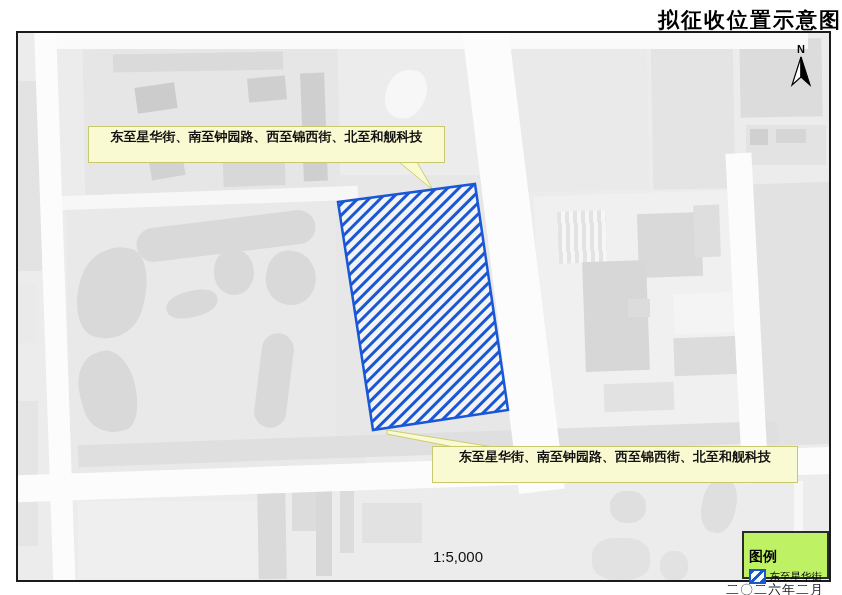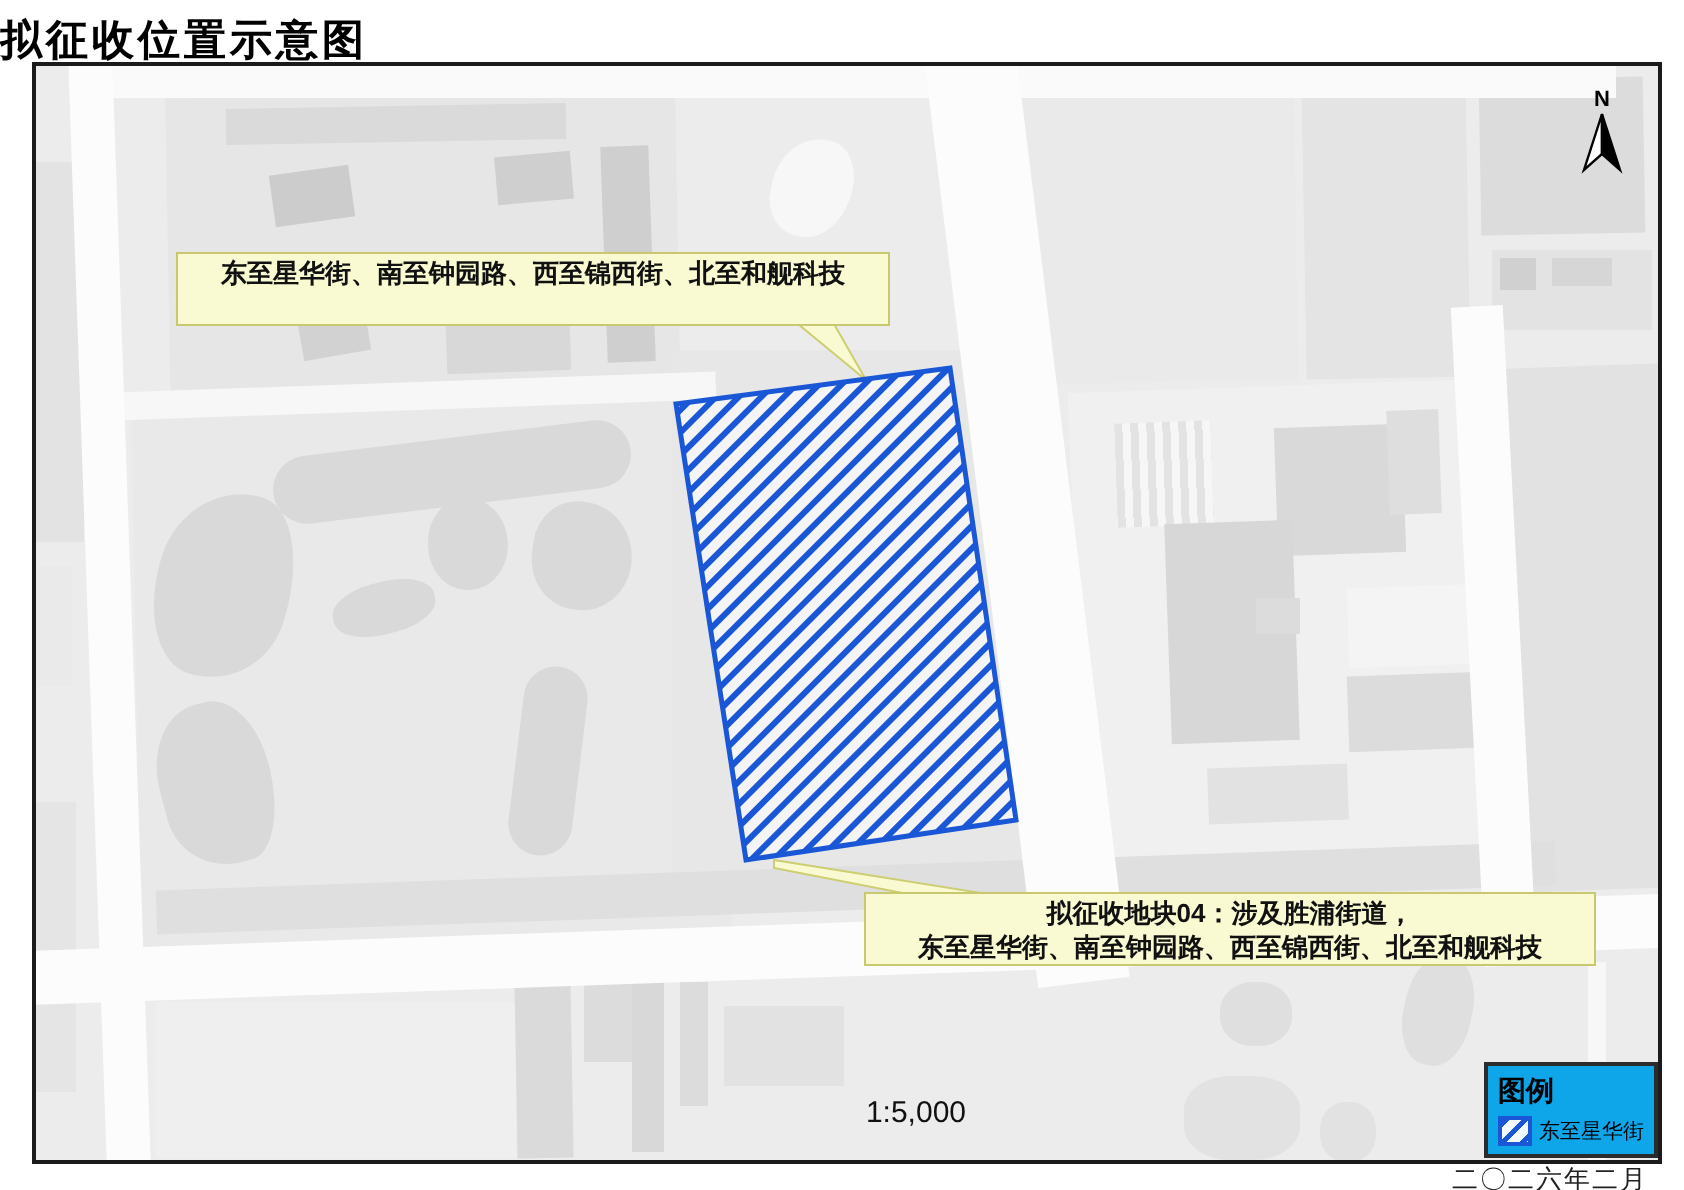--- a/index.html
+++ b/index.html
@@ -1,31 +1,31 @@
 <!DOCTYPE html>
 <html><head>
 <meta charset="utf-8">
 <style>
   html,body{margin:0;padding:0;background:#fff;}
   .page{position:relative;width:842px;height:595px;background:#fff;overflow:hidden;
         font-family:"Liberation Sans","DejaVu Sans",sans-serif;}
-  .title{position:absolute;top:6px;left:0;width:842px;text-align:left;
+  .title{position:absolute;top:6px;left:0;width:842px;text-align:right;
          font-size:21px;font-weight:600;letter-spacing:2px;color:#000;}
   .map-frame{position:absolute;left:16px;top:31px;width:811px;height:547px;
              border:2px solid #1b1b1b;background:#ececec;}
   .map-inner{position:absolute;inset:0;overflow:hidden;}
   .s{position:absolute;}
   .overlay{position:absolute;left:0;top:0;width:842px;height:595px;z-index:5;pointer-events:none;}
   .callout{position:absolute;z-index:6;background:#fafad2;border:1px solid #c8c86e;
            text-align:center;font-size:13px;font-weight:bold;line-height:17px;color:#111;
            padding:1px 2px;box-sizing:border-box;}
   .scale{position:absolute;left:383px;top:548px;width:100px;z-index:8;
          text-align:right;font-size:15px;color:#111;}
   .legend{position:absolute;left:742px;top:531px;width:87px;height:48px;z-index:8;
-          background:#0ea5e9;border:2px solid #2b2b2b;box-sizing:border-box;padding:4px 5px;}
+          background:#bef264;border:2px solid #2b2b2b;box-sizing:border-box;padding:15px 5px;}
   .legend-title{font-size:14px;font-weight:bold;color:#000;}
   .legend-row{display:flex;align-items:center;margin-top:3px;}
   .swatch{display:inline-block;width:34px;height:15px;border:2px solid #1a57d6;box-sizing:border-box;
           background:repeating-linear-gradient(135deg,#1a57d6 0 2.5px,rgba(255,255,255,.95) 2.5px 7px);}
   .legend-label{font-size:10.5px;color:#000;margin-left:4px;white-space:nowrap;}
   .date{position:absolute;right:18px;top:581px;z-index:8;font-size:13px;color:#222;
         font-family:"Liberation Serif","DejaVu Serif",serif;letter-spacing:1px;}
 </style>
 </head>
 <body>
@@ -118,21 +118,20 @@
       <polygon points="801,57 792,85 801,77" fill="#ffffff" stroke="#000" stroke-width="1.2"></polygon>
       <polygon points="801,57 810,85 801,77" fill="#000" stroke="#000" stroke-width="1.2"></polygon>
     </g>
   </svg>
 
   <div class="callout" style="left:88px;top:126px;width:357px;height:37px;">
     <div>东至星华街、南至钟园路、西至锦西街、北至和舰科技</div>
   </div>
 
   <div class="callout" style="left:432px;top:446px;width:366px;height:37px;">
-    <div>拟征收地块04：涉及胜浦街道，</div>
     <div>东至星华街、南至钟园路、西至锦西街、北至和舰科技</div>
   </div>
 
   <div class="scale">1:5,000</div>
 
   <div class="legend">
     <div class="legend-title">图例</div>
     <div class="legend-row">
       <span class="swatch"></span>
       <span class="legend-label">东至星华街</span>

